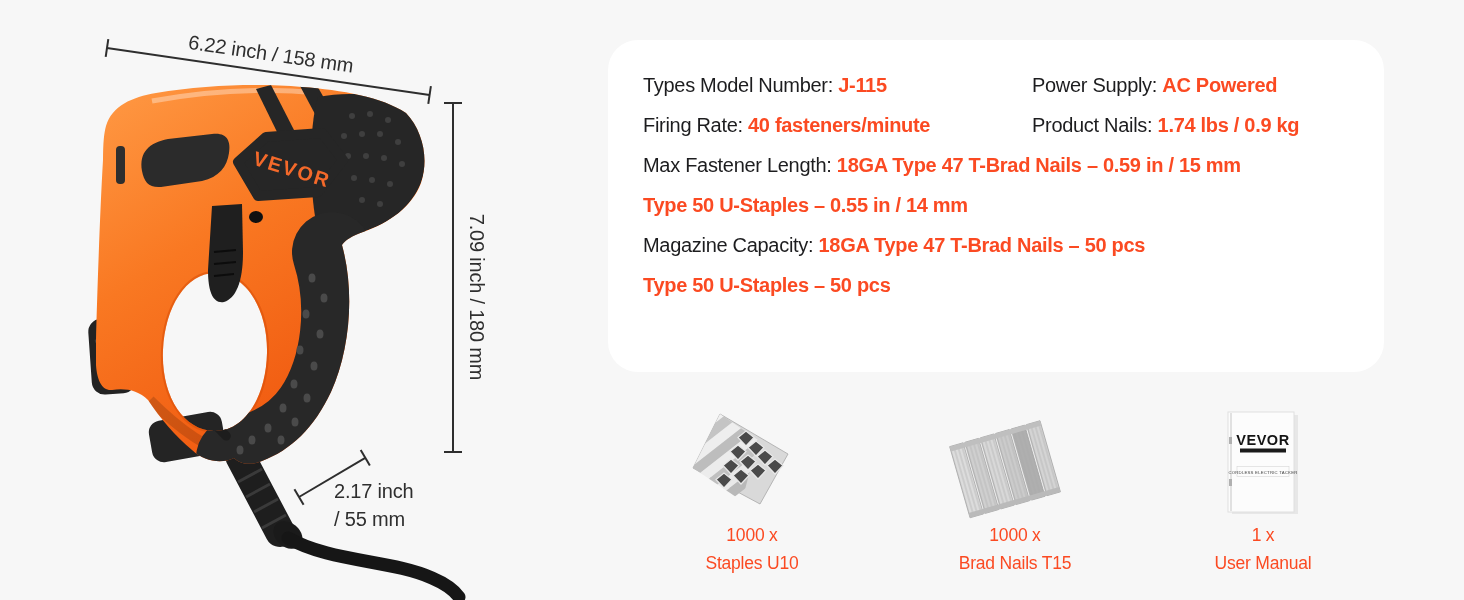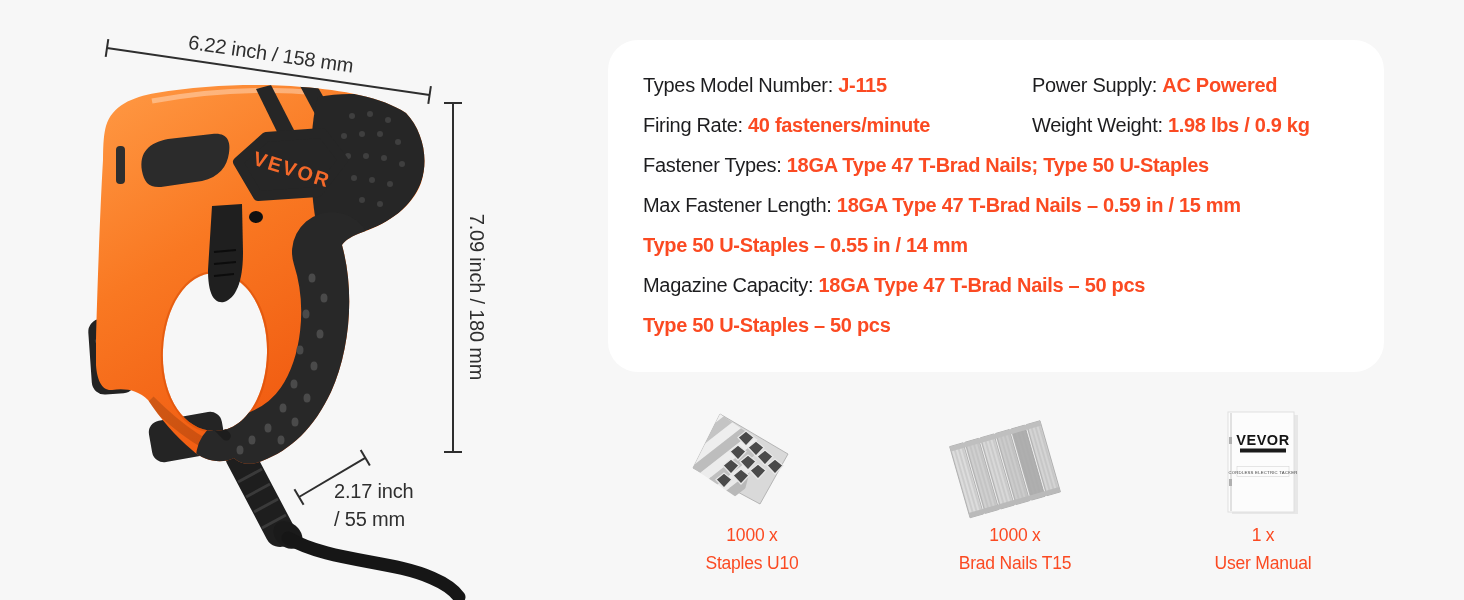--- a/index.html
+++ b/index.html
@@ -167,25 +167,22 @@
     </div>
     <div>
       <span class="spec-label">Power Supply: </span><b class="spec-value">AC Powered</b>
     </div>
   </div>
   <div class="spec-row spec-cols">
     <div class="spec-cell-left">
       <span class="spec-label">Firing Rate: </span><b class="spec-value">40 fasteners/minute</b>
     </div>
     <div>
-      <span class="spec-label">Weight Weight: </span><b class="spec-value">1.98 lbs / 0.9 kg</b>
-    </div>
-  </div>
-  <div class="spec-row">
-    <span class="spec-label">Fastener Types: </span><b class="spec-value">18GA Type 47 T-Brad Nails; Type 50 U-Staples</b>
+      <span class="spec-label">Product Nails: </span><b class="spec-value">1.74 lbs / 0.9 kg</b>
+    </div>
   </div>
   <div class="spec-row">
     <span class="spec-label">Max Fastener Length: </span><b class="spec-value">18GA Type 47 T-Brad Nails – 0.59 in / 15 mm</b>
   </div>
   <div class="spec-row">
     <span class="spec-label"></span><b class="spec-value">Type 50 U-Staples – 0.55 in / 14 mm</b>
   </div>
   <div class="spec-row">
     <span class="spec-label">Magazine Capacity: </span><b class="spec-value">18GA Type 47 T-Brad Nails – 50 pcs</b>
   </div>

